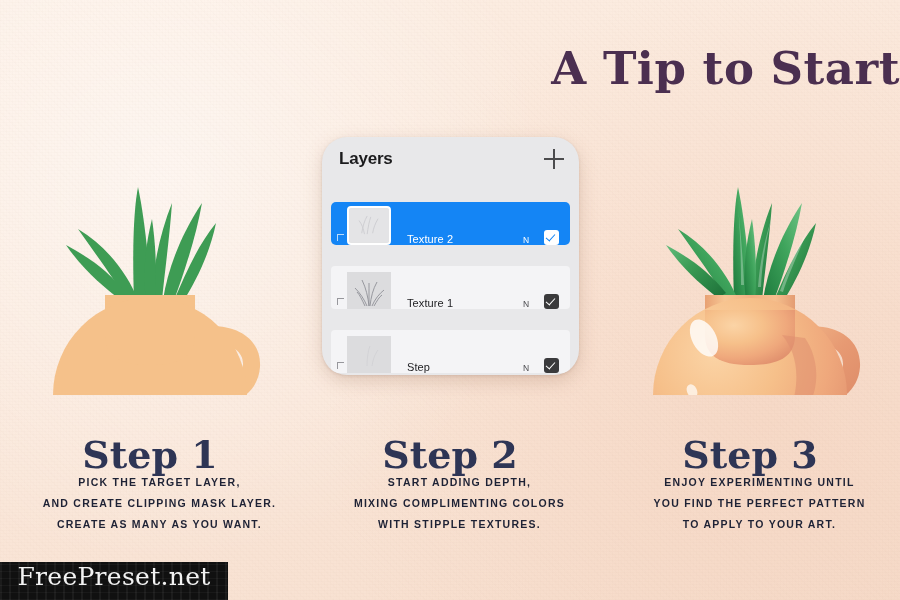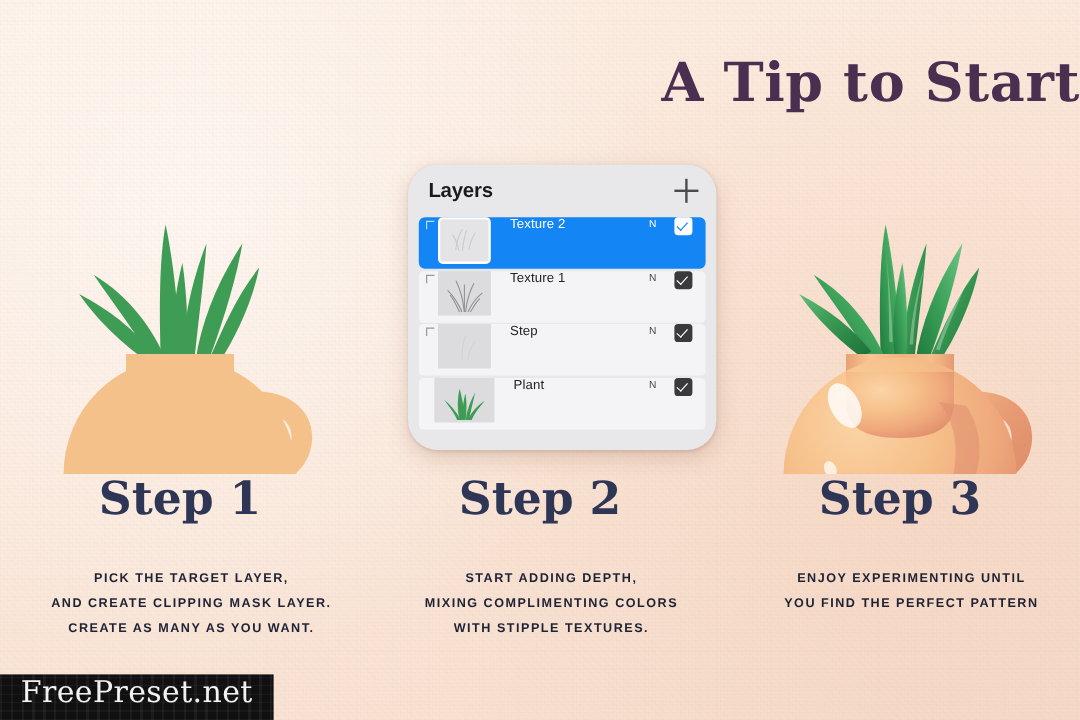--- a/index.html
+++ b/index.html
@@ -43,21 +43,21 @@
 
   
   .col { position:absolute; top:0; height:600px; z-index:5; }
   #col1 { left:0;   width:300px; }
   #col2 { left:300px; width:300px; }
   #col3 { left:600px; width:300px; }
 
   .art { position:absolute; top:95px; left:0; width:300px; height:300px; }
 
   .step-head {
-    position:absolute; top:392px; left:0; width:300px;
+    position:absolute; top:432px; left:0; width:300px;
     text-align:center;
     font-family:"DejaVu Serif", serif;
     font-weight:700;
     font-size:38px;
     color:#2e3555;
     letter-spacing:0px;
   }
   .step-body {
     position:absolute; top:472px; left:0; width:300px;
     text-align:center;
@@ -68,21 +68,21 @@
     letter-spacing:1.25px;
     color:#1e2235;
     text-transform:uppercase;
     padding-left:19px;
   }
   .step-body span { display:block; white-space:nowrap; }
 
   
   #panel {
     position:absolute;
-    left:340px; top:137px;
+    left:322px; top:137px;
     width:257px; height:238px;
     background:#e8e8ea;
     border-radius:25px;
     box-shadow:0 6px 18px rgba(150,110,85,.26), 0 1px 3px rgba(120,90,70,.18);
     z-index:8;
     overflow:hidden;
   }
   #panel-header {
     position:relative;
     height:44px;
@@ -105,24 +105,25 @@
   }
   #add-layer-btn:before { left:0; top:9.2px; width:20px; height:1.6px; }
   #add-layer-btn:after  { top:0; left:9.2px; height:20px; width:1.6px; }
 
   #layer-list { padding:0 9px; }
 
   .layer-row {
     position:relative;
     height:43px;
     margin-bottom:1.5px;
-    display:flex; align-items:flex-start;
+    display:flex; align-items:flex-end;
     background:#f4f4f6;
     border-radius:4px;
     cursor:pointer;
+    margin-top:21px;
   }
   .layer-row.selected { background:#1485f5; border-radius:5px; }
 
   .clip-mark {
     width:13px; flex:0 0 13px;
     margin-left:3px;
     position:relative; height:14px;
   }
   .clip-mark:before {
     content:""; position:absolute;
@@ -309,20 +310,21 @@
       <path d="M105 240 C105 260 118 270 150 270 C182 270 195 260 195 240 L195 215 L105 215 Z" fill="url(#bodyG)"></path>
       <path d="M205 243 C222 268 220 302 198 328 C186 342 170 350 154 352 C178 338 194 316 196 290 C198 268 192 252 182 240 Z" fill="#df8e6f" opacity=".55"></path>
       <ellipse cx="104" cy="243" rx="12" ry="20" transform="rotate(-28 104 243)" fill="#ffffff" opacity=".8"></ellipse>
       <ellipse cx="92" cy="296" rx="5" ry="7" transform="rotate(-25 92 296)" fill="#ffffff" opacity=".7"></ellipse>
     </svg>
   </div>
   <div class="step-head">Step 3</div>
   <div class="step-body">
     <span>ENJOY EXPERIMENTING UNTIL</span>
     <span>YOU FIND THE PERFECT PATTERN</span>
+    <span>TO APPLY TO YOUR ART.</span>
   </div>
 </div>
 
 <div id="panel">
   <div id="panel-header">
     <div id="panel-title">Layers</div>
     <div id="add-layer-btn"></div>
   </div>
 
   <div id="layer-list">

